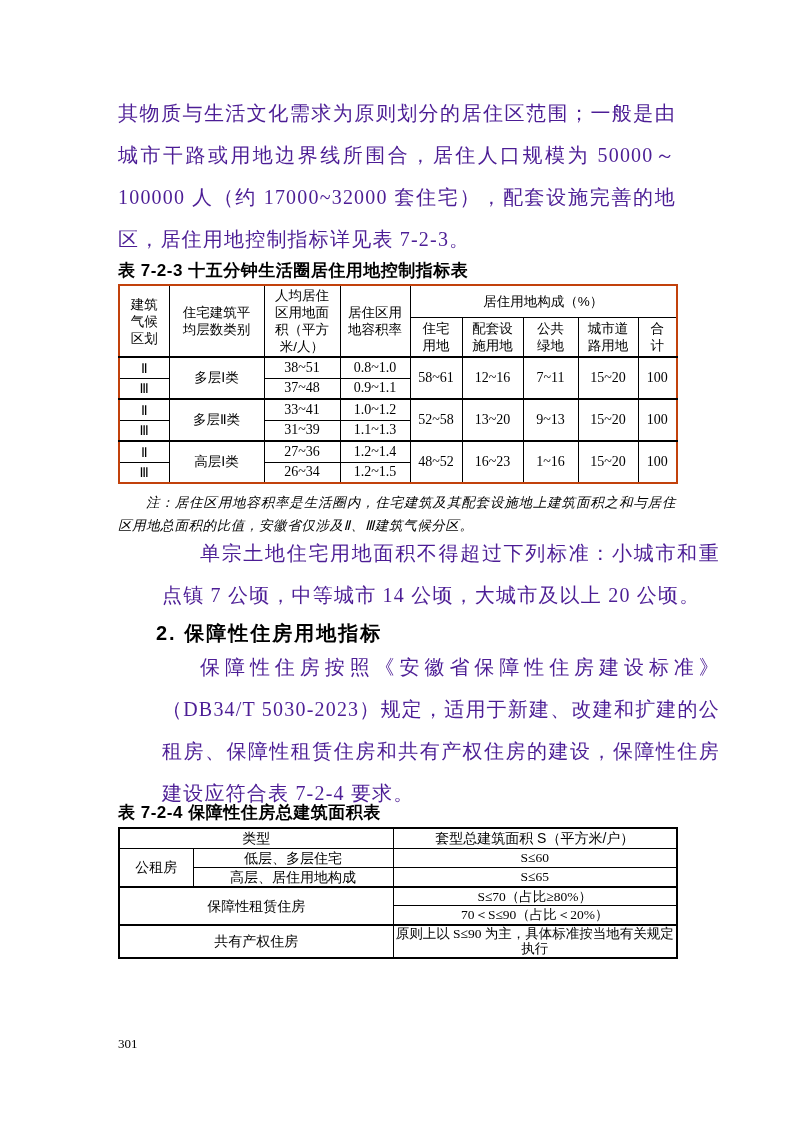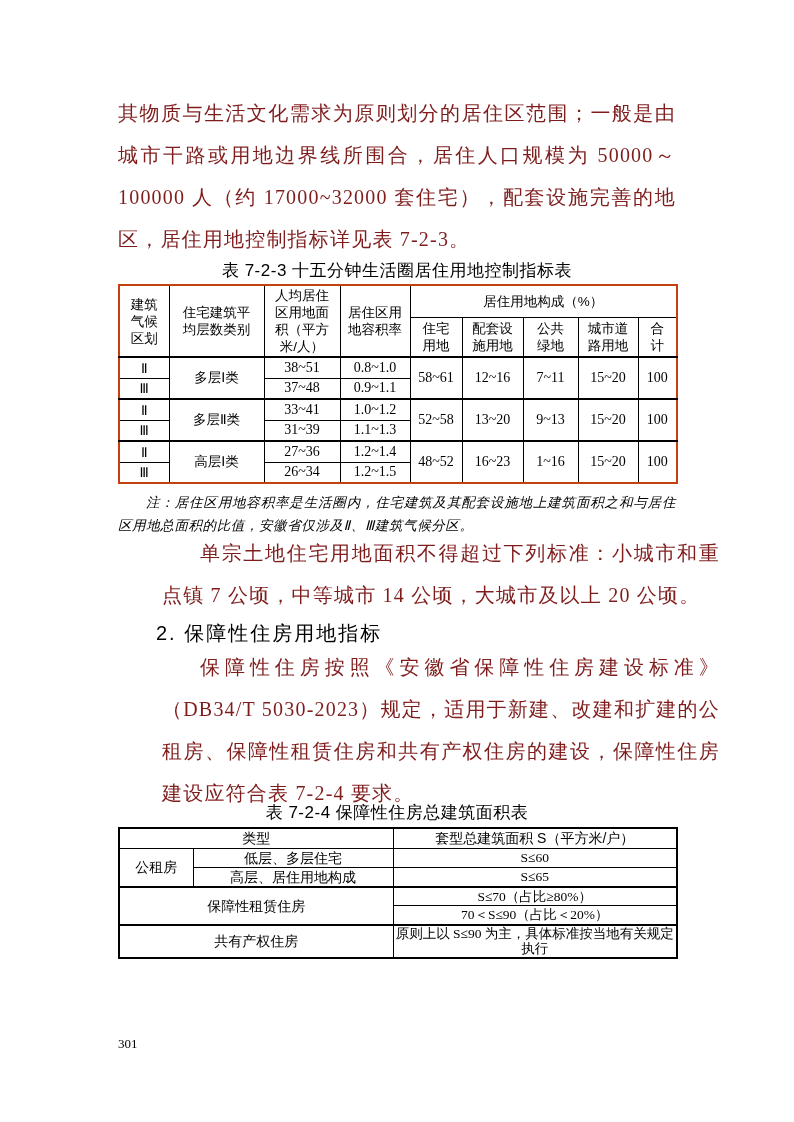--- a/index.html
+++ b/index.html
@@ -8,38 +8,38 @@
     position:relative; width:794px; height:1122px;
     background:#ffffff; color:#000; overflow:hidden;
     font-family:"Liberation Serif", serif;
   }
   .content { position:absolute; left:118px; top:0; width:558px; }
 
   .para {
     position:absolute; left:0; width:558px;
     font-family:"Liberation Serif", serif;
     font-size:20px; line-height:42px; letter-spacing:1.2px;
-    text-align:justify; color:#7f1d1d;
+    text-align:justify; color:#4c1d95;
   }
   .indent { text-indent:38px;margin-left:44px; }
 
   .intro   { top:92px; }
   .p2      { top:532px; }
   .heading {
     position:absolute; left:0; top:616px; width:558px;
     font-family:"Liberation Sans", sans-serif;
-    font-weight:normal; font-size:20px; line-height:34px;
+    font-weight:bold; font-size:20px; line-height:34px;
     letter-spacing:2px; text-indent:38px;
   }
   .p3      { top:646px; }
 
   .tbl-title {
-    position:absolute; left:0; width:558px; text-align:center;
+    position:absolute; left:0; width:558px; text-align:left;
     font-family:"Liberation Sans", sans-serif;
-    font-weight:normal; font-size:17px; line-height:24px; letter-spacing:0.5px;
+    font-weight:bold; font-size:17px; line-height:24px; letter-spacing:0.5px;
   }
   .t1-title { top:259px; }
   .t2-title { top:801px; }
 
   table { border-collapse:collapse; table-layout:fixed; width:558px; background:#fff; }
   .t1 { position:absolute; left:0; top:284px; border:2px solid #c2410c; }
   .t2 { position:absolute; left:0; top:827px; border:2px solid #000; }
 
   .t1 th, .t1 td, .t2 th, .t2 td {
     border:1px solid #000; text-align:center; vertical-align:middle;

